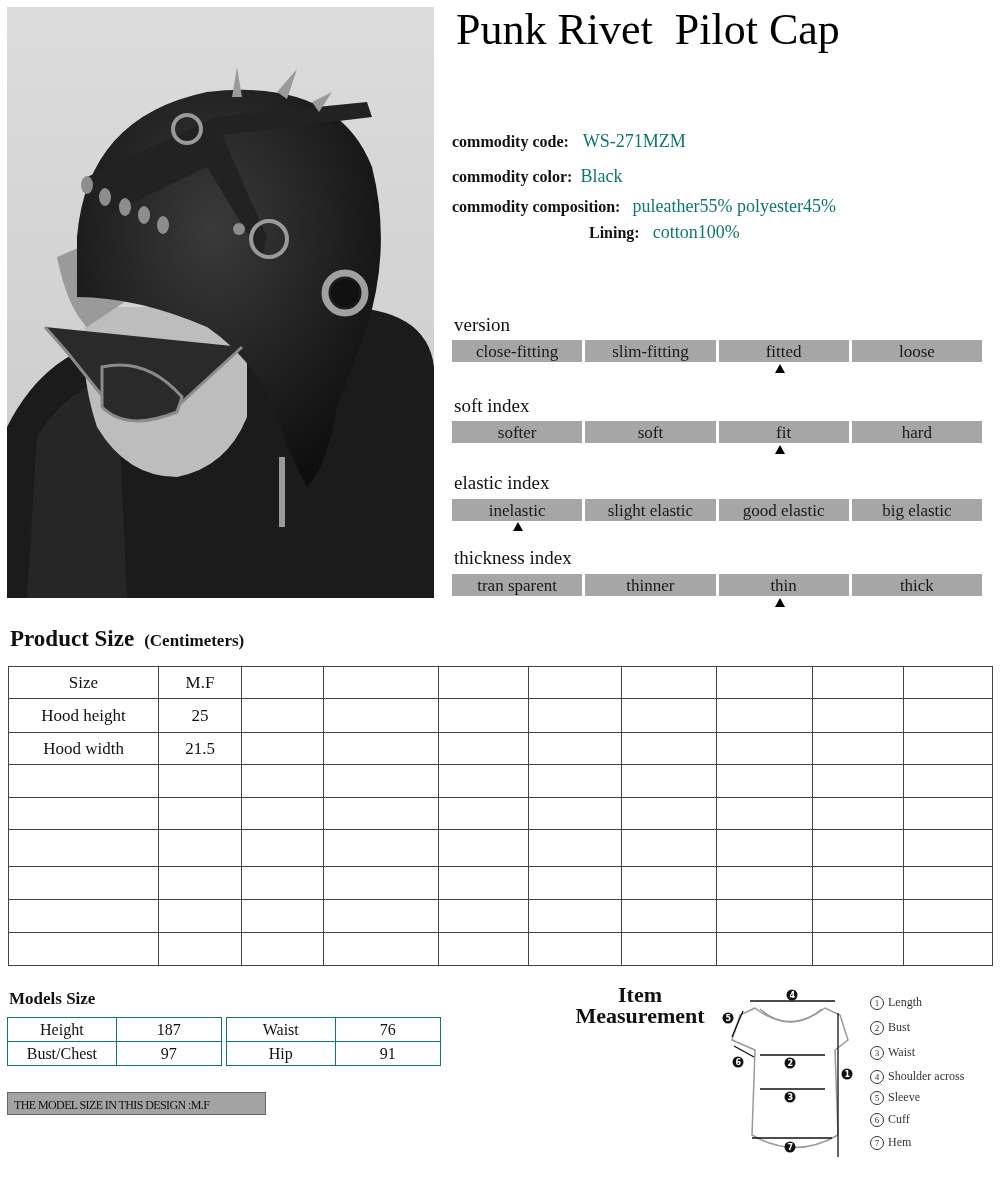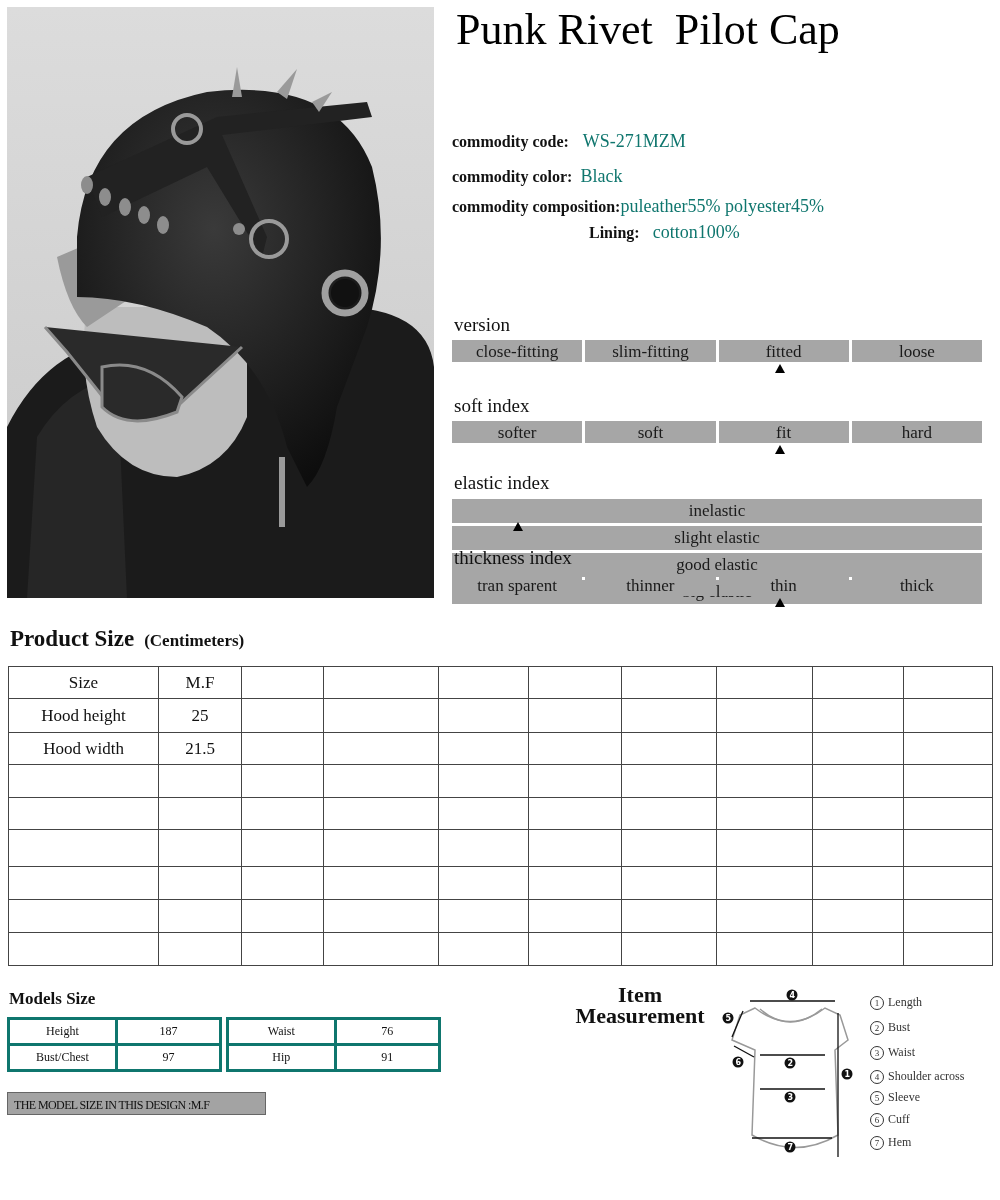--- a/index.html
+++ b/index.html
@@ -28,21 +28,21 @@
 
   
   #ps-title { left:10px; top:626px; font-size:23px; font-weight:bold; white-space:nowrap; }
   #ps-title .unit { font-size:17px; font-weight:bold; margin-left:10px; }
   #ps-table { position:absolute; left:8px; top:666px; border-collapse:collapse; }
   #ps-table td { border:1px solid #444; padding:0; text-align:center; font-size:17px; color:#111; }
 
   
   #ms-title { left:9px; top:989px; font-size:17px; font-weight:bold; }
   .ms-table { position:absolute; top:1017px; border-collapse:collapse; }
-  .ms-table td { border:3px solid #0f766e; height:23px; padding:0; text-align:center; font-size:12px; color:#111; }
+  .ms-table td { border:1px solid #0f766e; height:23px; padding:0; text-align:center; font-size:16px; color:#111; }
   #ms-banner { left:7px; top:1092px; width:256px; height:23px; background:#a3a3a3; border:1px solid #666;
                font-size:12px; line-height:24px; padding-left:6px; box-sizing:border-box; width:259px; letter-spacing:-0.6px; white-space:nowrap; }
 
   
   #im-title { left:560px; top:984px; width:160px; text-align:center; font-size:22px; font-weight:bold; line-height:21px; }
   #im-diagram { left:720px; top:985px; }
   .legend-item { position:absolute; left:870px; font-size:12px; color:#333; white-space:nowrap; display:flex; align-items:center; gap:4px; }
   .legend-num { display:inline-block; width:12px; height:12px; border:1px solid #333; border-radius:50%;
                 font-size:9px; line-height:12px; text-align:center; }
 </style>
@@ -107,21 +107,21 @@
 <div class="info-row" style="left:452px; top:131px;text-align:right;">
   <span class="info-label">commodity code:</span>
   <span class="info-value" style="margin-left:14px;">WS-271MZM</span>
 </div>
 <div class="info-row" style="left:452px; top:166px;">
   <span class="info-label">commodity color:</span>
   <span class="info-value" style="margin-left:8px;">Black</span>
 </div>
 <div class="info-row" style="left:452px; top:196px;">
   <span class="info-label">commodity composition:</span>
-  <span class="info-value" style="margin-left:0;">puleather55% polyester45%</span>
+  <span class="info-value" style="margin-left:12px;">puleather55% polyester45%</span>
 </div>
 <div class="info-row" style="left:589px; top:222px;">
   <span class="info-label">Lining:</span>
   <span class="info-value" style="margin-left:13px;">cotton100%</span>
 </div>
 
 <div class="idx-title" style="top:314px;">version</div>
 <div class="idx-bar" style="top:340px;">
   <div class="idx-cell">close-fitting</div>
   <div class="idx-cell">slim-fitting</div>
@@ -133,21 +133,21 @@
 <div class="idx-title" style="top:395px;">soft index</div>
 <div class="idx-bar" style="top:421px;">
   <div class="idx-cell">softer</div>
   <div class="idx-cell">soft</div>
   <div class="idx-cell">fit</div>
   <div class="idx-cell">hard</div>
 </div>
 <div class="idx-arrow" style="left:775px; top:445px;"></div>
 
 <div class="idx-title" style="top:472px;">elastic index</div>
-<div class="idx-bar" style="top:499px;flex-direction:column;">
+<div class="idx-bar" style="top:499px;">
   <div class="idx-cell">inelastic</div>
   <div class="idx-cell">slight elastic</div>
   <div class="idx-cell">good elastic</div>
   <div class="idx-cell">big elastic</div>
 </div>
 <div class="idx-arrow" style="left:513px; top:522px;"></div>
 
 <div class="idx-title" style="top:547px;">thickness index</div>
 <div class="idx-bar" style="top:574px;">
   <div class="idx-cell">tran sparent</div>

